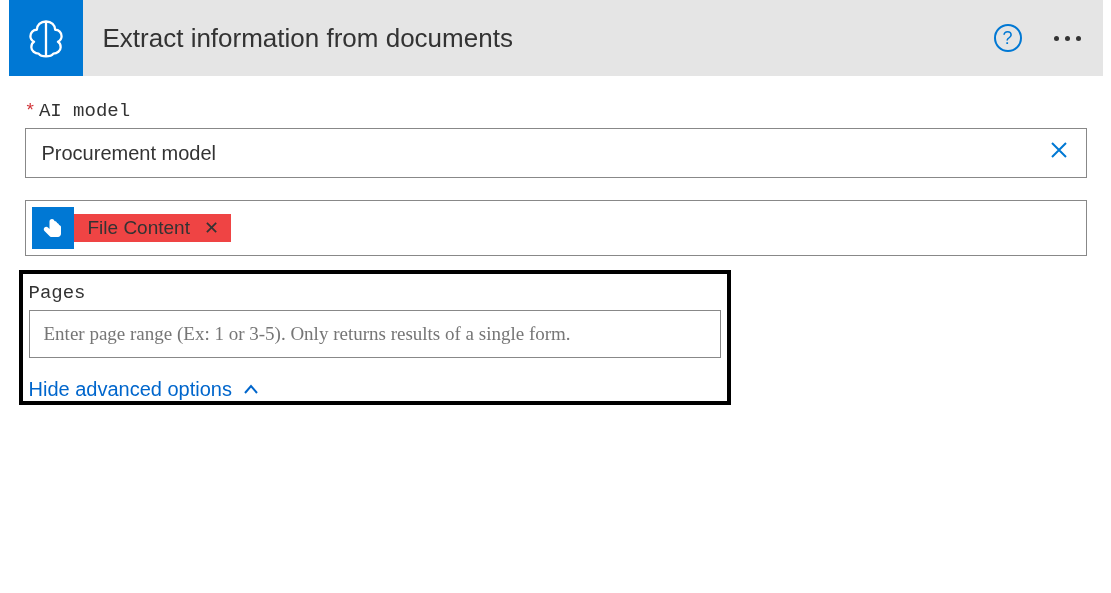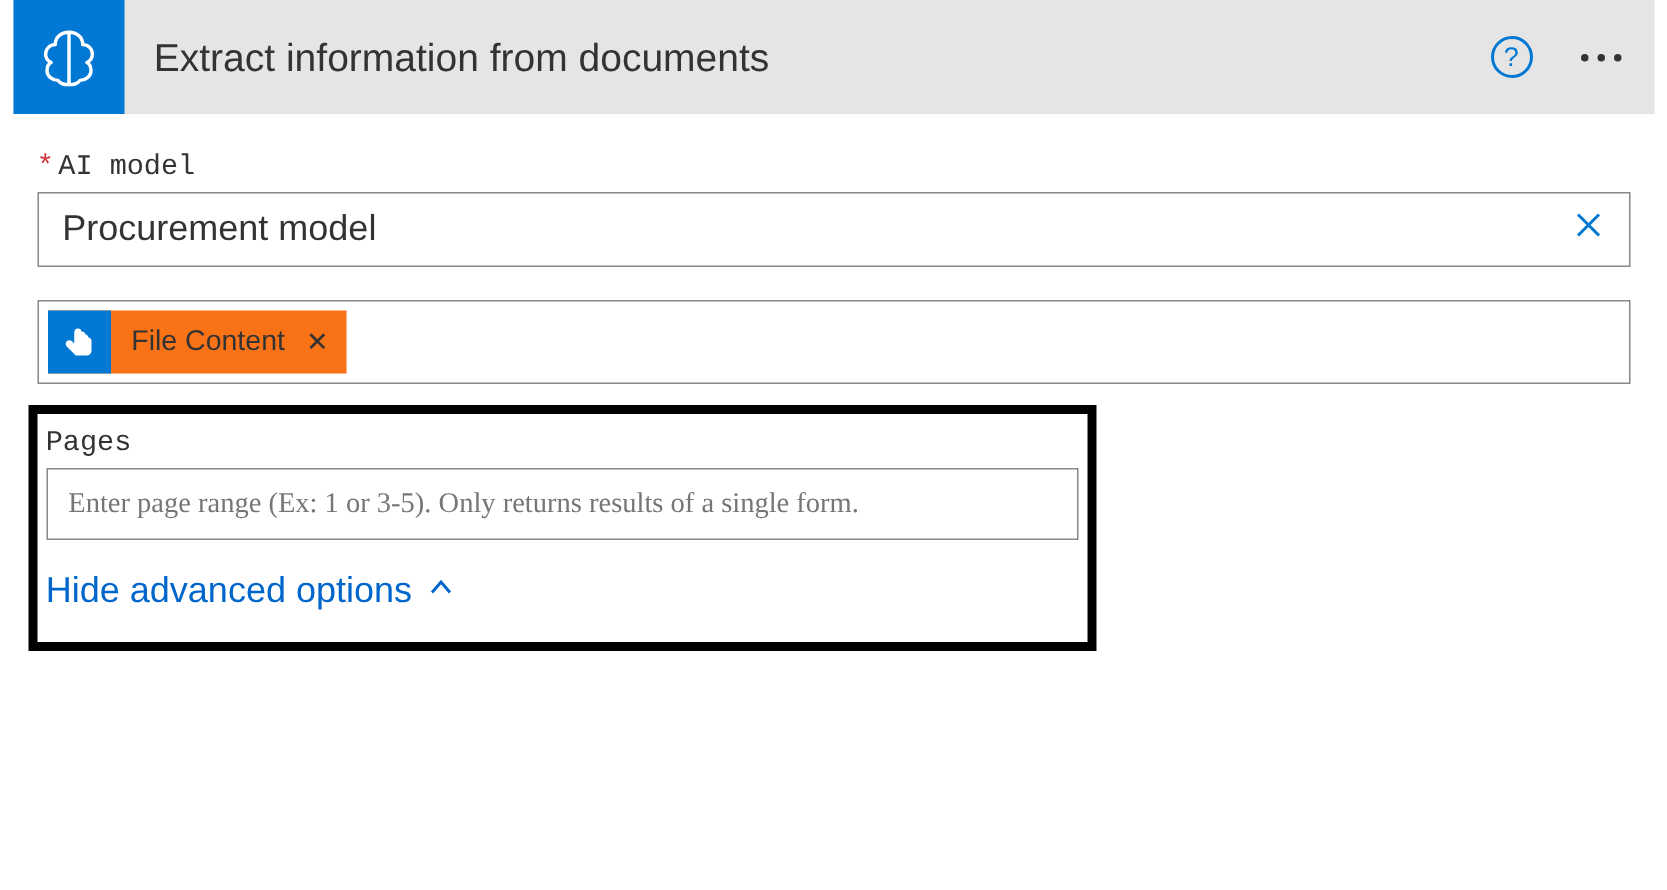--- a/index.html
+++ b/index.html
@@ -88,21 +88,21 @@
       content: "*";
       color: #d13438;
       margin-right: 3px;
     }
     .input-box {
       border: 1px solid #888;
       height: 50px;
       display: flex;
       align-items: center;
       padding: 0 16px;
-      font-size: 24px;
+      font-size: 20px;
       color: #333;
       position: relative;
       cursor: pointer;
       background: #fff;
     }
     .clear-x {
       position: absolute;
       right: 16px;
       color: #0078d4;
       font-size: 22px;
@@ -123,22 +123,22 @@
       border: 1px solid #888;
       min-height: 56px;
       padding: 6px;
       display: flex;
       align-items: center;
       cursor: text;
     }
     .token {
       display: flex;
       align-items: center;
-      background: #f97316;
-      height: 42px;
+      background: #ef4444;
+      height: 28px;
     }
     .token-icon {
       width: 42px;
       height: 42px;
       background: #0078d4;
       display: flex;
       align-items: center;
       justify-content: center;
     }
     .token-icon svg {
@@ -151,22 +151,22 @@
       font-size: 19px;
       color: #333;
     }
     .token-remove {
       padding: 0 12px 0 4px;
       font-size: 18px;
       color: #333;
       cursor: pointer;
     }
     .highlight-box {
-      border: 6px solid #000000;
-      padding: 8px 6px 20px 6px;
+      border: 4px solid #000000;
+      padding: 8px 6px 0 6px;
       margin-left: -6px;
       margin-right: 356px;
     }
     .pages-input {
       border: 1px solid #888;
       height: 48px;
       padding: 0 14px;
       font-size: 19px;
       color: #767676;
       display: flex;
@@ -176,24 +176,24 @@
       margin-bottom: 20px;
       background: #fff;
       outline: none;
       font-family: Liberation Serif, serif;
     }
     .pages-input::placeholder {
       color: #767676;
     }
     .advanced-toggle {
       color: #0066cc;
-      font-size: 24px;
-      cursor: pointer;
-      display: flex;
-      align-items: flex-start;
+      font-size: 20px;
+      cursor: pointer;
+      display: flex;
+      align-items: center;
       gap: 10px;
     }
     .chevron-up {
       width: 18px;
       height: 18px;
     }
     .chevron-up svg {
       stroke: #0066cc;
       stroke-width: 2;
       fill: none;

